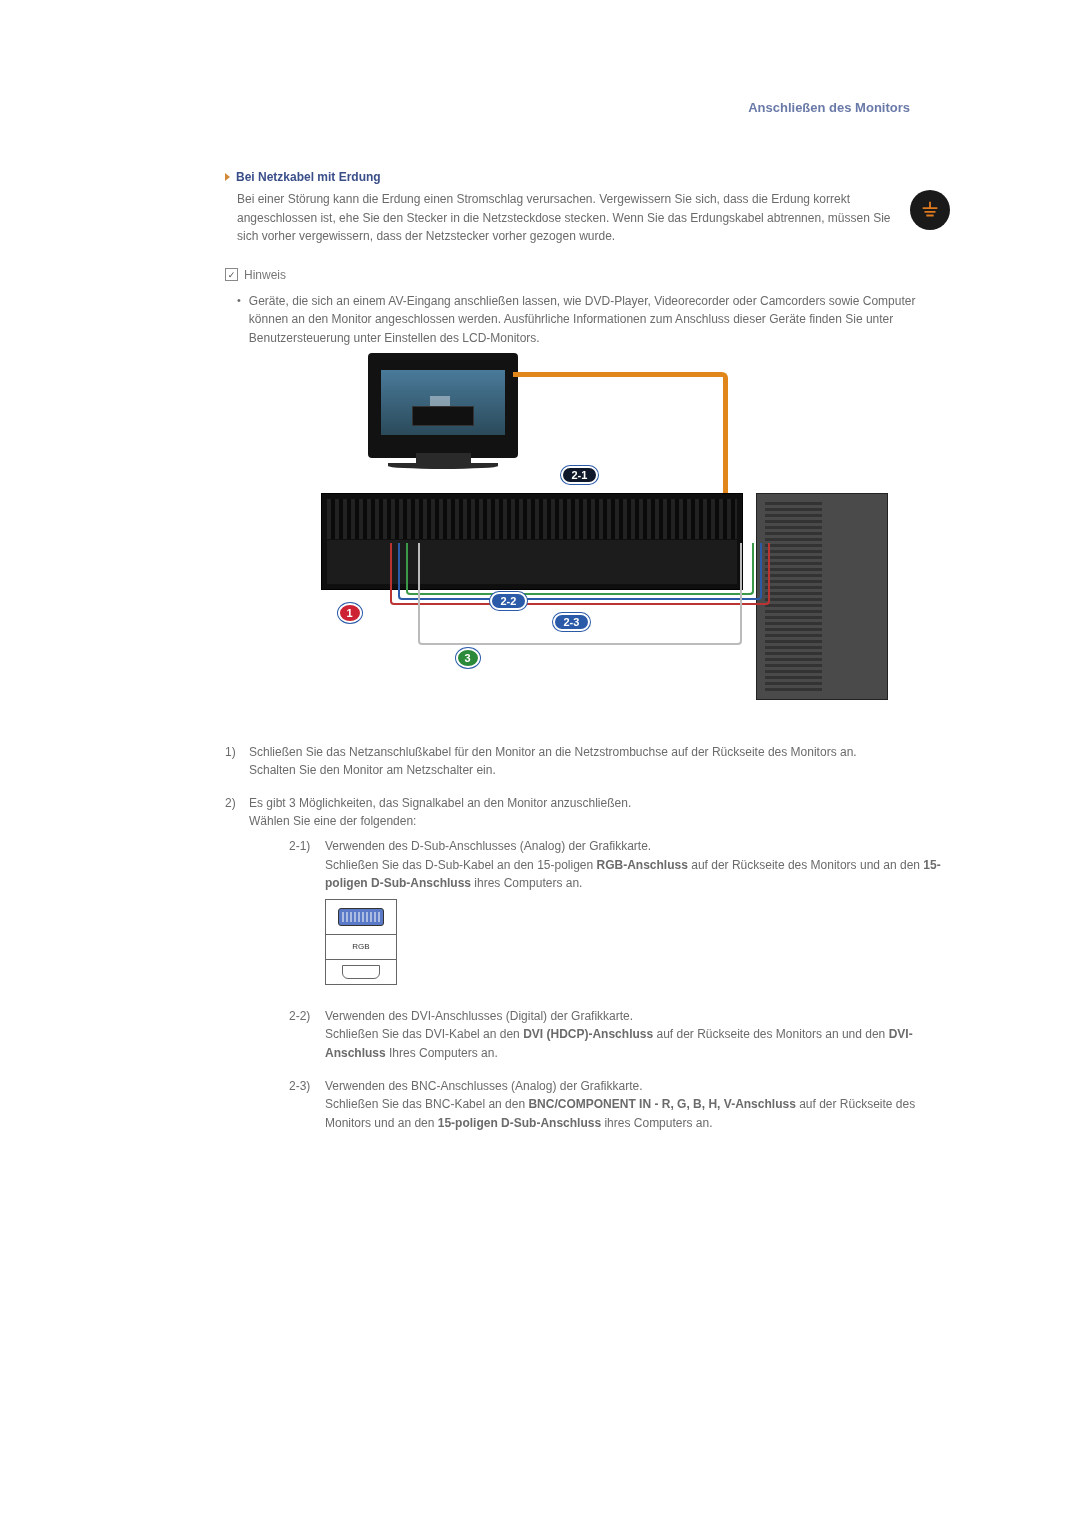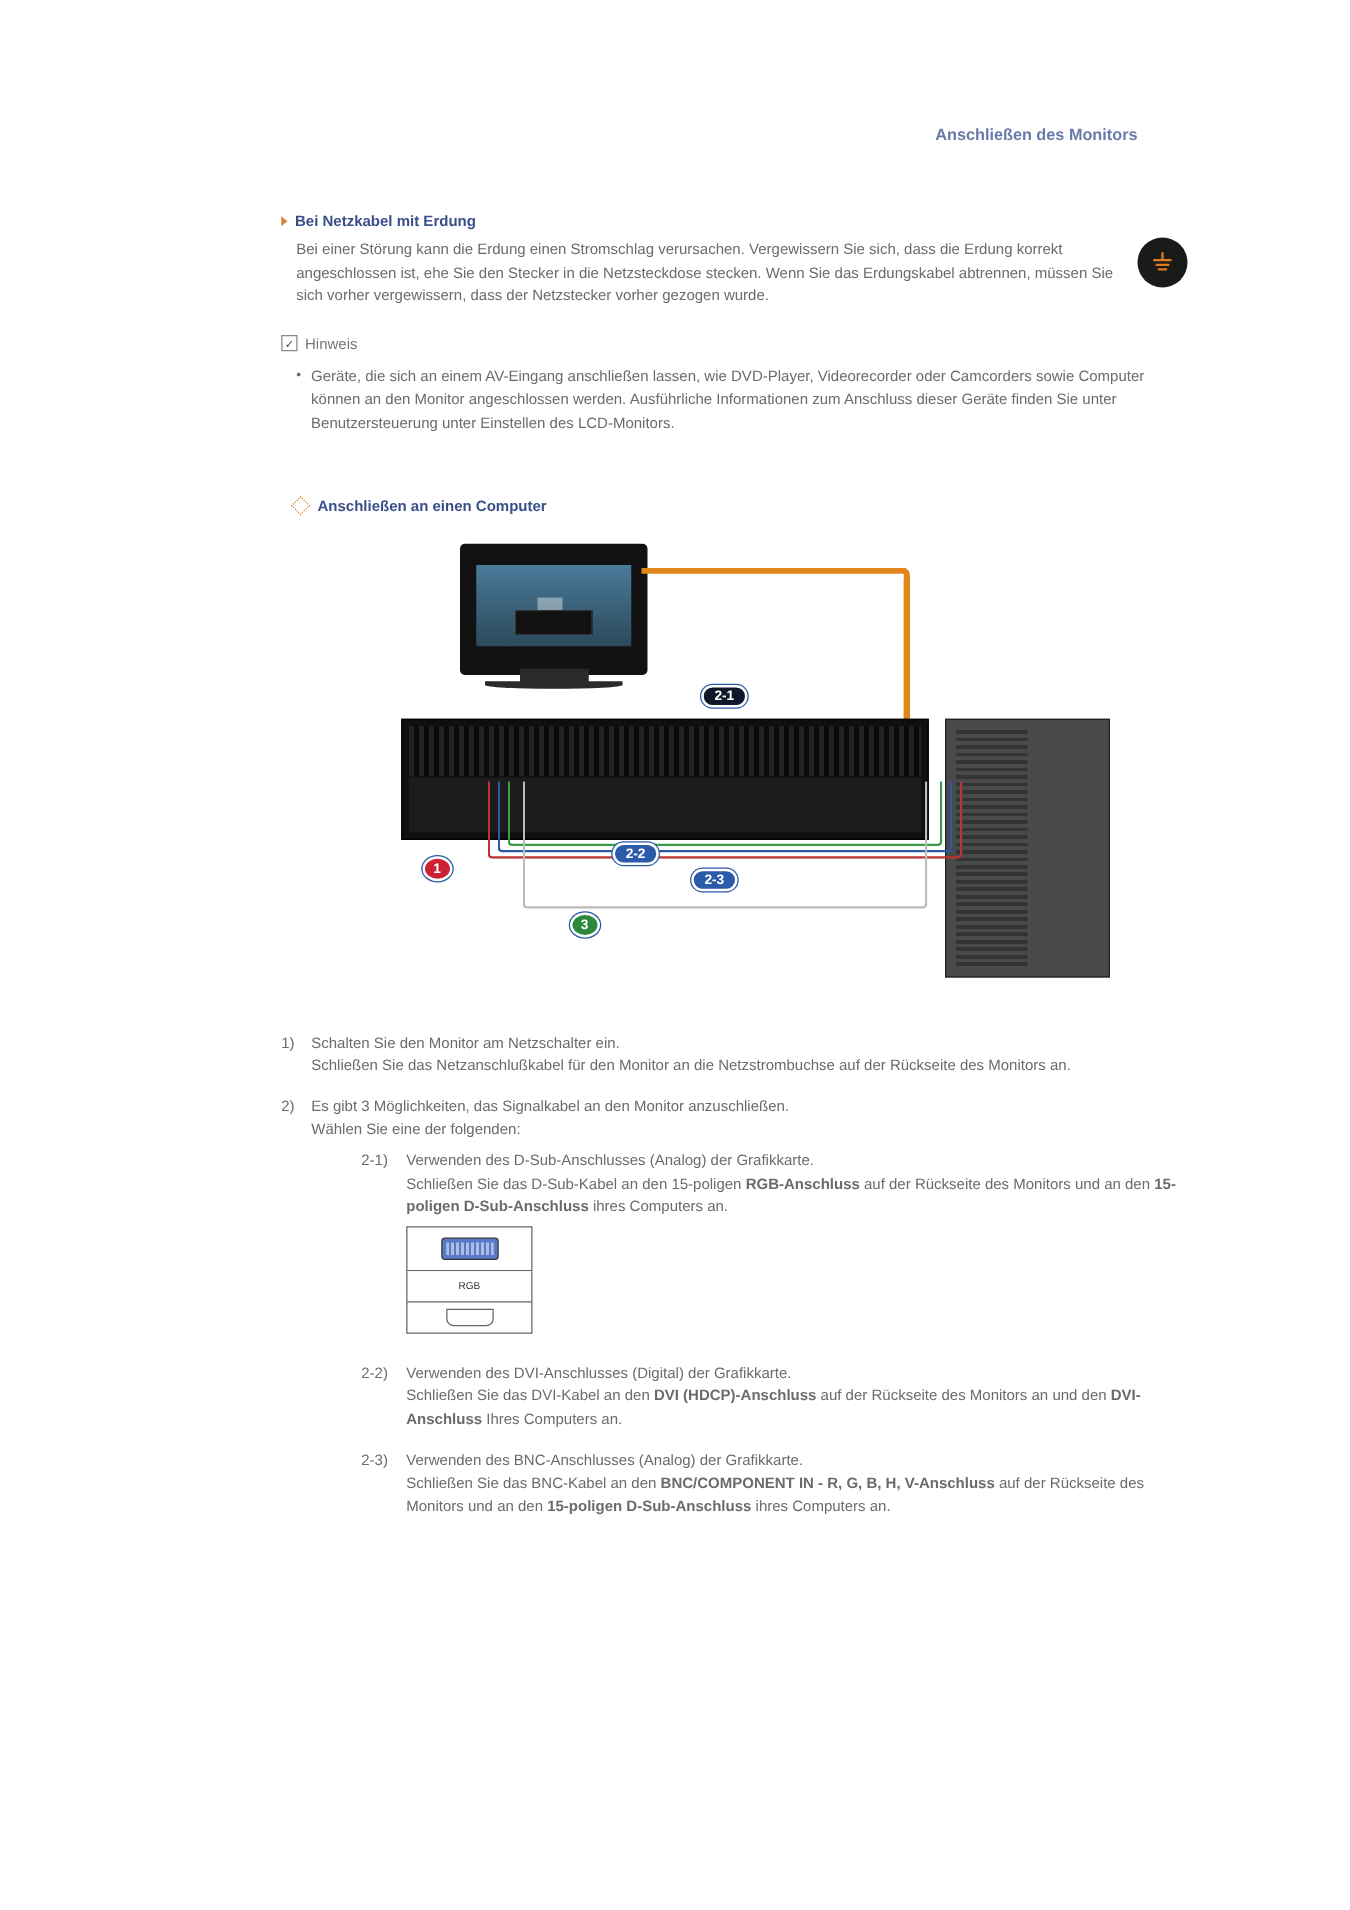--- a/index.html
+++ b/index.html
@@ -45,21 +45,21 @@
 .dg-badge.b23 { top:265px; left:265px; background:#2a5aa8; }
 .dg-badge.r1 { top:255px; left:50px; background:#c23; border-radius:50%; padding:2px 7px; }
 .dg-badge.g3 { top:300px; left:168px; background:#2a8a3a; border-radius:50%; padding:2px 7px; }
 .list { margin-top:18px; }
 .li { display:flex; line-height:1.55; margin-bottom:14px; }
 .li .num { width:24px; color:#6b6b6b; }
 .li .content { flex:1; color:#6b6b6b; }
 .sub { margin-top:6px; margin-left:40px; }
 .sub .li .num { width:36px; }
 .inline-bold { font-weight:bold; }
-.port-box { width:101px; margin:6px 0 8px 0; }
+.port-box { width:72px; margin:6px 0 8px 0; }
 .port-box .top { height:30px; border:1px solid #666; display:flex; align-items:center; justify-content:center; padding:2px; }
 .port-box .mid { height:24px; border-left:1px solid #666; border-right:1px solid #666; display:flex; align-items:center; justify-content:center; font-size:8px; color:#333; background:#fff; }
 .port-box .bot { height:24px; border:1px solid #666; display:flex; align-items:center; justify-content:center; }
 .port-vga { width:44px; height:16px; background:#5a7ac8; border-radius:3px; border:1px solid #333; position:relative; }
 .port-vga::before { content:""; position:absolute; inset:3px; background:repeating-linear-gradient(90deg,#fff 0 2px,transparent 2px 4px); opacity:.5; }
 .port-dvi { width:44px; height:16px; background:#e8e8e8; border:1px solid #888; position:relative; }
 .port-dvi::before { content:""; position:absolute; top:2px; left:3px; right:8px; bottom:2px; background:repeating-linear-gradient(90deg,#555 0 2px,transparent 2px 4px); }
 .conn-shape { width:36px; height:12px; border:1px solid #666; border-radius:0 0 6px 6px; background:#fff; }
 </style>
 </head>
@@ -84,24 +84,20 @@
 
   <div class="note-line">
     <span class="cb">✓</span>
     <span class="txt">Hinweis</span>
   </div>
   <div class="bullet-row">
     <span class="dot">•</span>
     <span>Geräte, die sich an einem AV-Eingang anschließen lassen, wie DVD-Player, Videorecorder oder Camcorders sowie Computer können an den Monitor angeschlossen werden. Ausführliche Informationen zum Anschluss dieser Geräte finden Sie unter Benutzersteuerung unter Einstellen des LCD-Monitors.</span>
   </div>
 
-  <div class="sec2-heading">
-    <span class="glyph"></span>
-    <span class="label">Anschließen an einen Computer</span>
-  </div>
 
   <div class="diagram">
     <div class="dg-mon"></div>
     <div class="dg-image"></div>
     <div class="dg-sticker"></div>
     <div class="dg-mon-stand"></div>
     <div class="dg-mon-foot"></div>
     <div class="dg-orange"></div>
     <div class="dg-panel">
         <div class="ports"></div>
@@ -116,22 +112,22 @@
     <div class="dg-badge b23">2-3</div>
     <div class="dg-badge r1">1</div>
     <div class="dg-badge g3">3</div>
   </div>
 
   <div class="list">
 
     <div class="li">
       <div class="num">1)</div>
       <div class="content">
+        <div>Schließen Sie das Netzanschlußkabel für den Monitor an die Netzstrombuchse auf der Rückseite des Monitors an.</div>
         <div>Schalten Sie den Monitor am Netzschalter ein.</div>
-        <div>Schließen Sie das Netzanschlußkabel für den Monitor an die Netzstrombuchse auf der Rückseite des Monitors an.</div>
       </div>
     </div>
 
     <div class="li">
       <div class="num">2)</div>
       <div class="content">
         <div>Es gibt 3 Möglichkeiten, das Signalkabel an den Monitor anzuschließen.</div>
         <div>Wählen Sie eine der folgenden:</div>
 
         <div class="sub">

